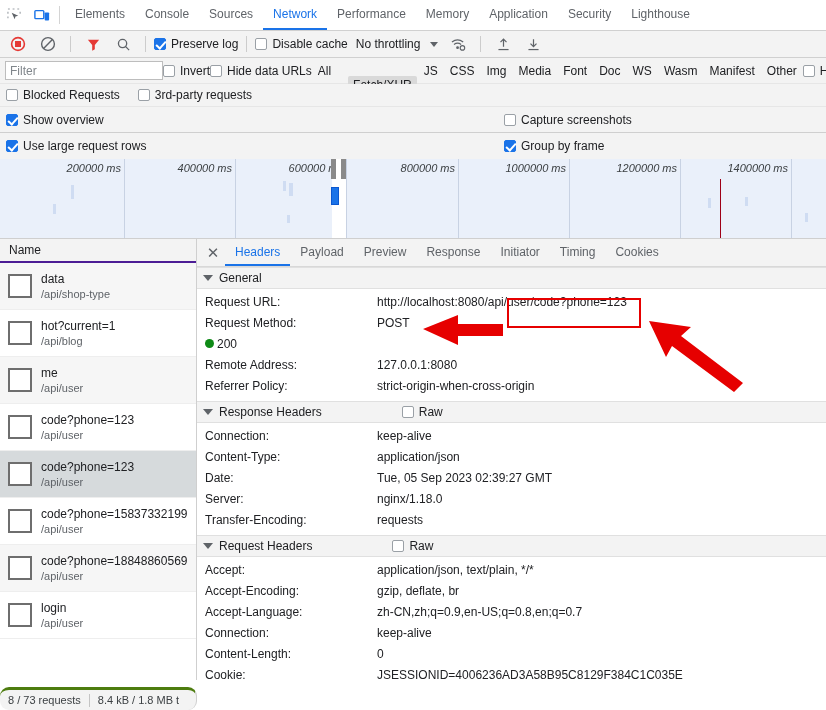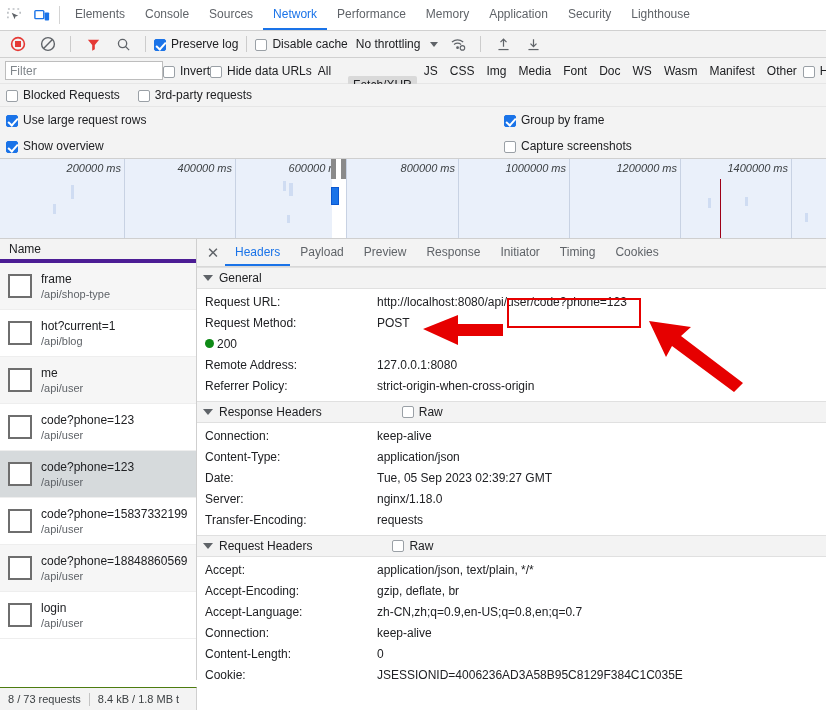--- a/index.html
+++ b/index.html
@@ -41,21 +41,21 @@
 
   
   .toolbar {
     display: flex; align-items: center;
     height: 27px; padding: 0 4px;
     background: #f3f3f3;
     border-bottom: 1px solid #d0d0d0;
     gap: 2px;
   }
   .tool-sep { width: 1px; height: 16px; background: #cccccc; margin: 0 6px; }
-  .chk-wrap { display: inline-flex; align-items: flex-end; gap: 5px; cursor: pointer; white-space: nowrap; }
+  .chk-wrap { display: inline-flex; align-items: center; gap: 5px; cursor: pointer; white-space: nowrap; }
   .chk {
     width: 12px; height: 12px; border: 1px solid #9aa0a6;
     border-radius: 2px; background: #fff;
     display: inline-block; position: relative; flex: 0 0 auto;
   }
   .chk.checked { background: #1a73e8; border-color: #1a73e8; }
   .chk.checked::after {
     content: ""; position: absolute;
     left: 3px; top: 0px; width: 4px; height: 8px;
     border: solid #fff; border-width: 0 2px 2px 0;
@@ -140,21 +140,21 @@
   .main { display: flex; height: 441px; }
   .reqlist {
     width: 197px; flex: 0 0 197px;
     border-right: 1px solid #cfcfcf;
     background: #fff;
     display: flex; flex-direction: column;
   }
   .reqlist-head {
     height: 24px; display: flex; align-items: center;
     padding-left: 9px;
-    background: #f3f3f3; border-bottom: 4px solid #4c1d95;
+    background: #f3f3f3; border-bottom: 2px solid #4c1d95;
     font-size: 12px; color: #202124;
   }
   .reqlist-body { flex: 1; overflow: hidden; }
   .req-row {
     display: flex; align-items: center; gap: 9px;
     height: 47px; padding: 0 8px;
     border-bottom: 1px solid #eeeeee;
     cursor: pointer;
   }
   .req-row.odd { background: #f6f6f6; }
@@ -211,23 +211,23 @@
     border-radius: 50%; background: #0e8a16; margin-right: 3px;
     vertical-align: baseline;
   }
 
   
   .statusbar {
     position: absolute; left: 0; bottom: 0;
     width: 197px; height: 23px;
     display: flex; align-items: center; gap: 0;
     background: #f3f3f3;
-    border-top: 1px solid #4d7c0f; border-right: 1px solid #cfcfcf;
+    border-top: 3px solid #4d7c0f; border-right: 1px solid #cfcfcf;
     font-size: 11px; color: #3c4043;
-    padding-left: 8px; overflow: hidden; white-space: nowrap;
+    padding-left: 8px; overflow: hidden; white-space: nowrap; border-radius: 9px;
   }
   .sb-sep { width: 1px; height: 13px; background: #c4c4c4; margin: 0 8px; }
 
   
   .ann-box {
     position: absolute; border: 2px solid #e60000;
     pointer-events: none;
   }
   .ann-svg { position: absolute; left: 0; top: 0; pointer-events: none; }
 </style>
@@ -376,40 +376,40 @@
     <div class="optrow">
       <label class="chk-wrap">
         <span class="chk"></span>
         <span class="tool-label">Blocked Requests</span>
       </label>
       <label class="chk-wrap">
         <span class="chk"></span>
         <span class="tool-label">3rd-party requests</span>
       </label>
     </div>
+    <div class="optrow big" style="border-bottom:1px solid #cfcfcf">
+      <label class="chk-wrap">
+        <span class="chk checked"></span>
+        <span class="tool-label">Show overview</span>
+      </label>
+      <label class="chk-wrap opt-col2">
+        <span class="chk"></span>
+        <span class="tool-label">Capture screenshots</span>
+      </label>
+    </div>
     <div class="optrow big">
       <label class="chk-wrap">
         <span class="chk checked"></span>
         <span class="tool-label">Use large request rows</span>
       </label>
       <label class="chk-wrap opt-col2">
         <span class="chk checked"></span>
         <span class="tool-label">Group by frame</span>
       </label>
     </div>
-    <div class="optrow big" style="border-bottom:1px solid #cfcfcf">
-      <label class="chk-wrap">
-        <span class="chk checked"></span>
-        <span class="tool-label">Show overview</span>
-      </label>
-      <label class="chk-wrap opt-col2">
-        <span class="chk"></span>
-        <span class="tool-label">Capture screenshots</span>
-      </label>
-    </div>
   </div>
 
   <div class="overview">
     <div class="ov-tick" style="left:124px">
         <span>200000 ms</span>
       </div>
     <div class="ov-tick" style="left:235px">
         <span>400000 ms</span>
       </div>
     <div class="ov-tick" style="left:346px">
@@ -446,21 +446,21 @@
 
   <div class="main">
 
     <div class="reqlist">
       <div class="reqlist-head">Name</div>
       <div class="reqlist-body">
 
         <div class="req-row odd">
           <div class="req-icon"></div>
           <div class="req-text">
-            <div class="req-name">frame</div>
+            <div class="req-name">data</div>
             <div class="req-path">/api/shop-type</div>
           </div>
         </div>
 
         <div class="req-row">
           <div class="req-icon"></div>
           <div class="req-text">
             <div class="req-name">hot?current=1</div>
             <div class="req-path">/api/blog</div>
           </div>

